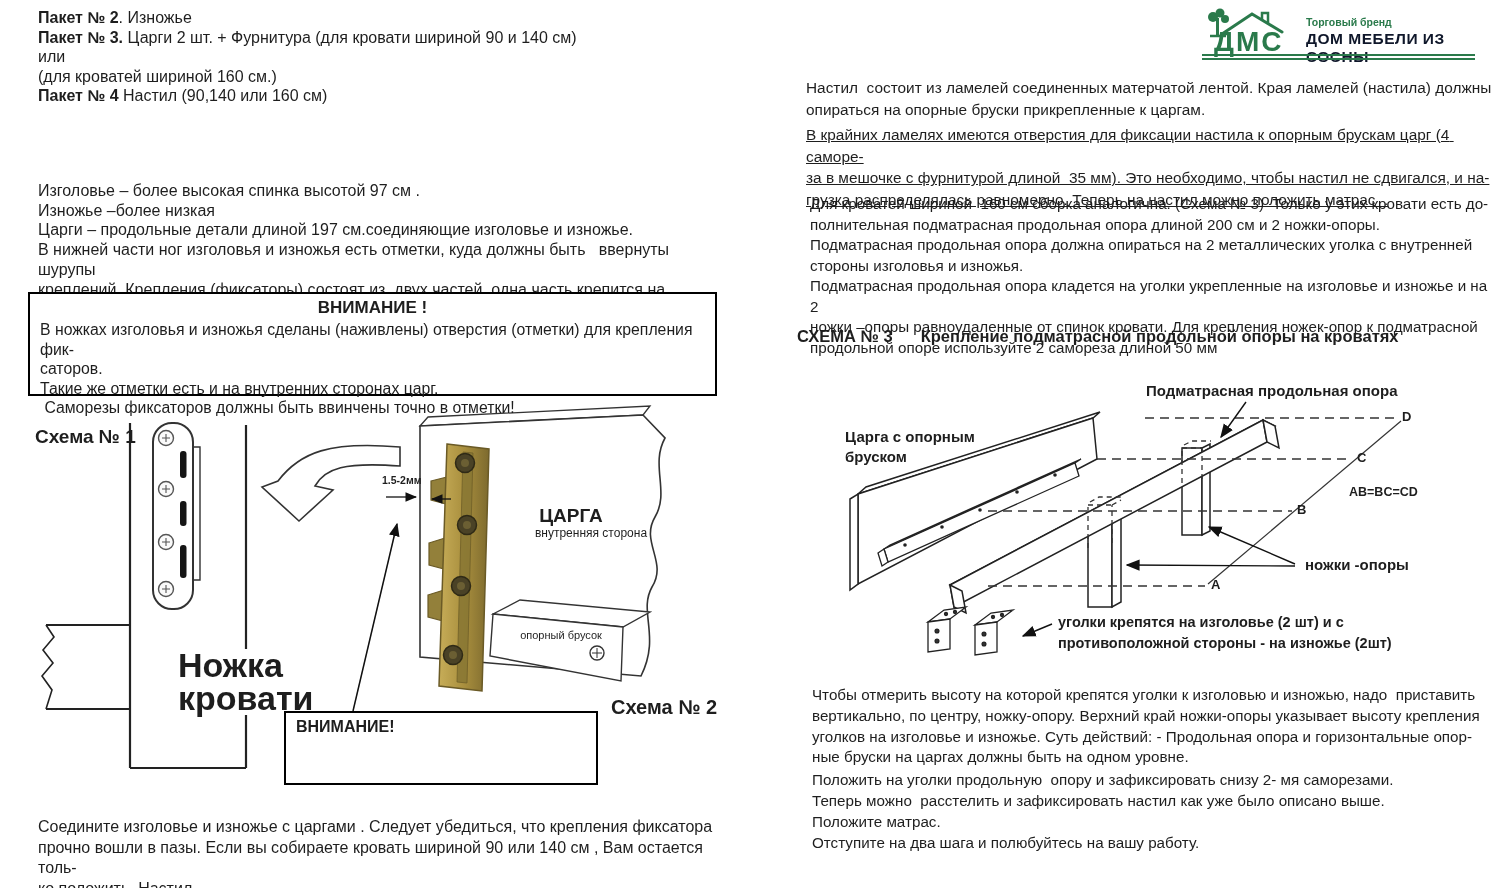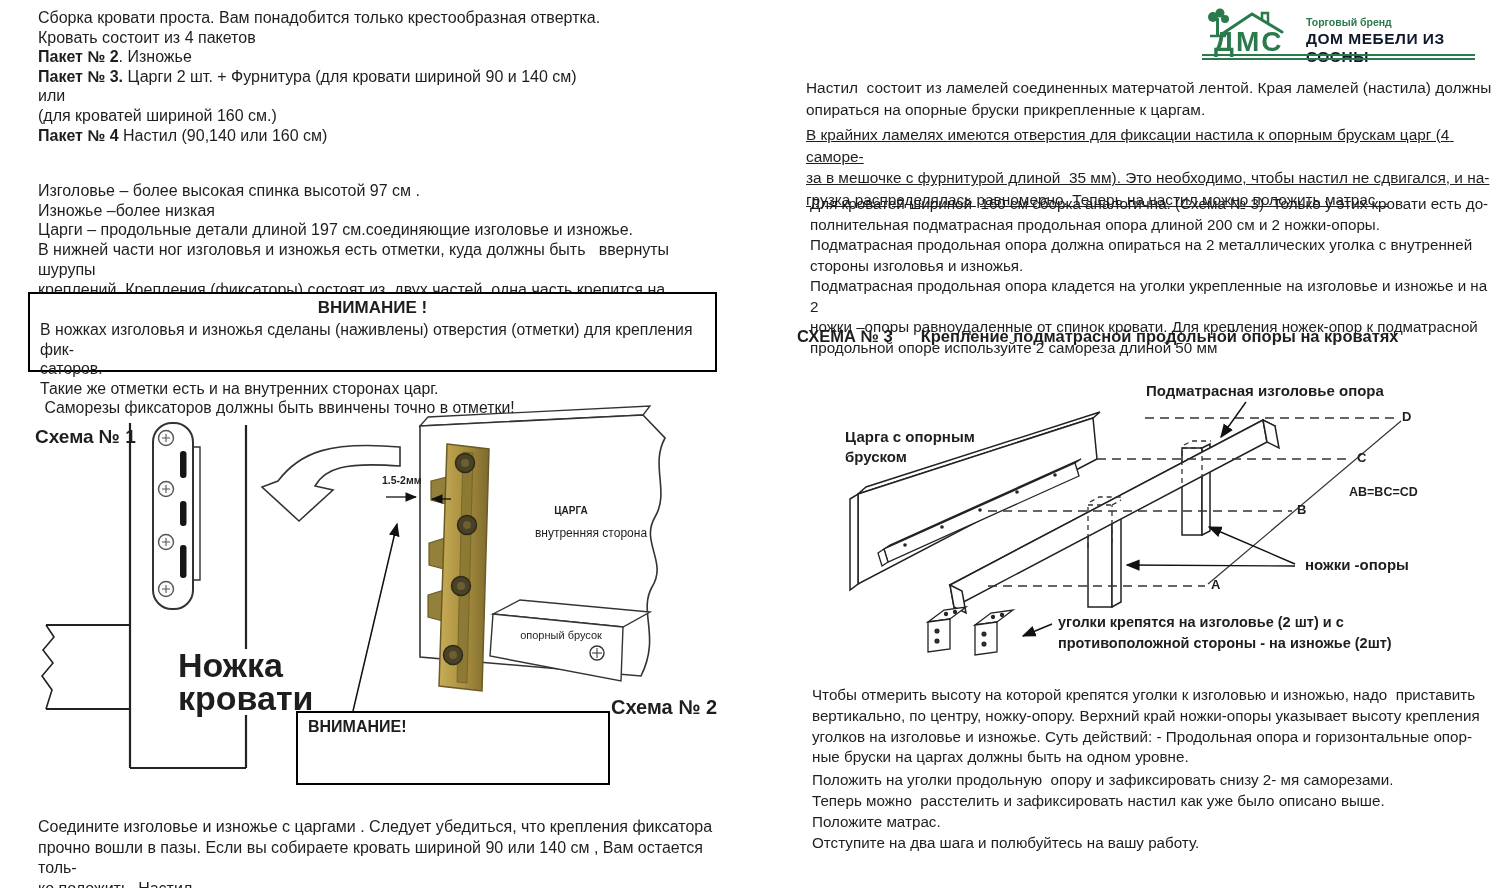--- a/index.html
+++ b/index.html
@@ -4,33 +4,33 @@
 <style>
   * { margin:0; padding:0; box-sizing:border-box; }
   html,body { width:1500px; height:888px; background:#ffffff; overflow:hidden;
     font-family:"Liberation Sans", sans-serif; color:#1e1e1e; }
   .abs { position:absolute; }
   .pre { white-space:pre-wrap; }
   
   .intro { left:38px; top:8px; font-size:16px; line-height:19.6px; width:670px; }
   .pkg-line b { font-weight:700; }
   .details { left:38px; top:181px; font-size:16px; line-height:19.7px; width:680px; }
-  .warn1 { left:28px; top:292px; width:689px; height:80px; border:2px solid #000; background:#fff; padding:4px 10px 0 10px; }
+  .warn1 { left:28px; top:292px; width:689px; height:104px; border:2px solid #000; background:#fff; padding:4px 10px 0 10px; }
   .warn1-title { font-size:17px; font-weight:700; text-align:center; margin-bottom:2px; }
   .warn1-body { font-size:15.8px; line-height:19.5px; }
   .outro { left:38px; top:817px; font-size:16px; line-height:20.6px; width:690px; }
   
   .s1-title { left:35px; top:426px; font-size:19px; font-weight:700; }
   .leg-label { left:173px; top:649px; font-size:34px; font-weight:700; line-height:33px; white-space:pre-line; background:#fff; padding:0 5px; }
   .dim-label { left:382px; top:474px; font-size:10.5px; font-weight:700; }
-  .carga-label { left:536px; top:505px; width:70px; text-align:center; font-size:10px; font-weight:700; }
+  .carga-label { left:536px; top:505px; width:70px; text-align:center; font-size:19px; font-weight:700; }
   .carga-sub { left:517px; top:526px; width:148px; text-align:center; font-size:12px; }
   .brusok-label { left:511px; top:629px; width:100px; text-align:center; font-size:11px; }
   .s2-title { left:611px; top:696px; font-size:20px; font-weight:700; }
-  .warn2 { left:296px; top:711px; width:314px; height:74px; border:2px solid #000; background:#fff; padding:4px 10px; font-weight:700; font-size:16px; line-height:20px; }
+  .warn2 { left:284px; top:711px; width:314px; height:74px; border:2px solid #000; background:#fff; padding:4px 10px; font-weight:700; font-size:16px; line-height:20px; }
   .warn2 .body { white-space:pre-line; }
   
   .p1 { left:806px; top:77px; font-size:15.4px; line-height:21.7px; width:690px; }
   .p2 { left:806px; top:124px; font-size:15.4px; line-height:21.7px; width:690px;text-decoration:underline; }
   .p3 { left:810px; top:194px; font-size:15.2px; line-height:20.5px; width:688px; }
   .s3-head { left:797px; top:327px; font-size:16.5px; font-weight:700; }
   .s3-head .t { margin-left:28px; }
   .p4 { left:812px; top:685px; font-size:15.2px; line-height:20.8px; width:688px; }
   .p5 { left:812px; top:769px; font-size:15.2px; line-height:21px; width:688px; }
   
@@ -220,22 +220,20 @@
     <path d="M10,32 H26" stroke="#2a7a4b" stroke-width="2.5"></path>
   </g>
 </svg>
 <div class="abs logo-abbr" style="color:#2a7a4b">ДМС</div>
 <div class="abs logo-tag" style="color:#2a7a4b">Торговый бренд</div>
 <div class="abs logo-brand" style="color:#0f172a">ДОМ МЕБЕЛИ ИЗ СОСНЫ</div>
 <div class="abs logo-line1" style="background:#2a7a4b"></div>
 <div class="abs logo-line2" style="background:#2a7a4b"></div>
 
 <div class="abs intro">
-  <div class="pre">Сборка кровати проста. Вам понадобится только крестообразная отвертка.
-Кровать состоит из 4 пакетов</div>
   <div>
       <div class="pkg-line"><b>Пакет № 2</b>. Изножье</div>
       <div class="pkg-line"><b>Пакет № 3.</b> Царги 2 шт. + Фурнитура   (для кровати шириной 90 и 140 см)</div>
       <div class="pkg-line">или</div>
       <div class="pkg-line">(для кроватей шириной 160 см.)</div>
       <div class="pkg-line"><b>Пакет № 4</b> Настил (90,140  или 160 см)</div>
     </div>
 </div>
 
 <div class="abs details pre">Изголовье – более высокая спинка высотой 97 см .
@@ -280,21 +278,21 @@
 Подматрасная продольная опора должна опираться на 2 металлических уголка с внутренней
 стороны изголовья и изножья.
 Подматрасная продольная опора кладется на уголки укрепленные на изголовье и изножье и на 2
 ножки –опоры равноудаленные от спинок кровати. Для крепления ножек-опор к подматрасной
 продольной опоре используйте 2 самореза длиной 50 мм</div>
 
 <div class="abs s3-head">
   <span>СХЕМА № 3</span><span class="t">Крепление подматрасной продольной опоры  на кроватях</span>
 </div>
 
-<div class="abs lbl-support">Подматрасная изголовье опора</div>
+<div class="abs lbl-support">Подматрасная продольная опора</div>
 <div class="abs lbl-carga3">Царга с опорным
 бруском</div>
 <div class="abs lbl-equal">AB=BC=CD</div>
 <div class="abs lbl-legs">ножки -опоры</div>
 <div class="abs pt pt-d">D</div>
 <div class="abs pt pt-c">C</div>
 <div class="abs pt pt-b">B</div>
 <div class="abs pt pt-a">A</div>
 <div class="abs lbl-brackets">уголки крепятся на изголовье (2 шт) и с
 противоположной стороны - на изножье (2шт)</div>

